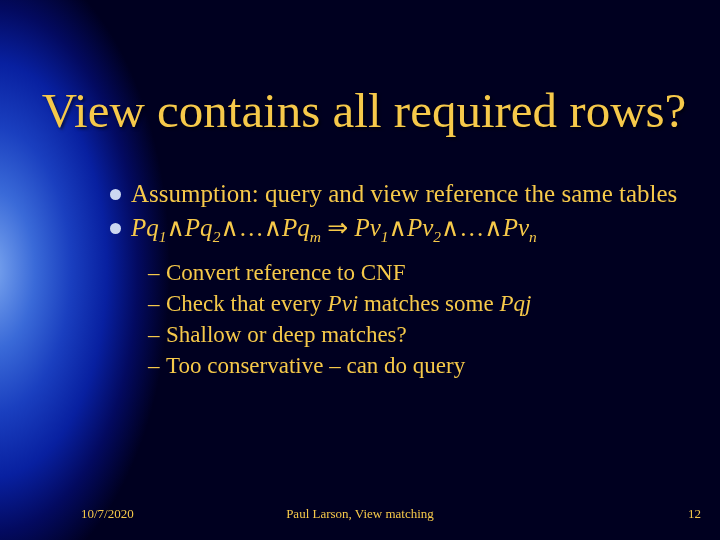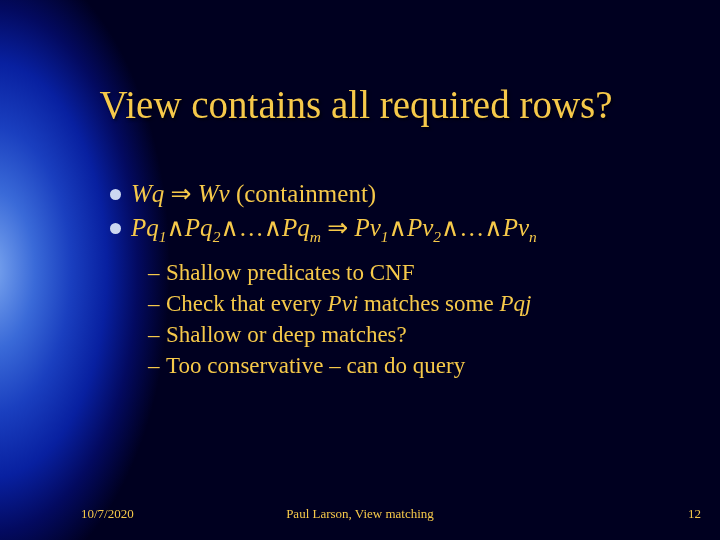--- a/index.html
+++ b/index.html
@@ -13,25 +13,25 @@
         #1a3fbf 45%,
         #0820a0 65%,
         #030a60 82%,
         #000020 100%);
     background-color: #000020;
     position: relative;
   }
   .title {
     position: absolute;
     top: 82px;
-    left: 4px;
+    left: 12px;
     width: 704px;
     text-align: center;
     color: #f6c94a;
-    font-size: 39px;
+    font-size: 49px;
     text-shadow: 2px 2px 3px rgba(0,0,0,0.55);
     font-weight: 400;
   }
   .content {
     position: absolute;
     top: 178px;
     left: 110px;
     width: 580px;
     color: #f6c94a;
     font-size: 25px;
@@ -71,39 +71,39 @@
   .f-center { position: absolute; left: 0; width: 720px; text-align: center; bottom: 0; }
   .f-page { position: absolute; right: 19px; bottom: 0; }
 </style>
 </head>
 <body>
 
 <div class="title">View contains all required rows?</div>
 
 <div class="content">
 
-
   <div class="b1 bullet-row">
     <div class="disc"></div>
     <div class="b1-text">
-      <span class="ital">Wq</span><span> ⇒ </span><span class="ital">Wv</span><span>  (containment)</span>
+      <span>Assumption:</span><span> query and view reference the same tables</span>
     </div>
   </div>
+
 
   <div class="b1 bullet-row">
     <div class="disc"></div>
     <div class="b1-text">
       <span class="ital">Pq</span><span class="sub1">1</span><span>∧</span><span class="ital">Pq</span><span class="sub1">2</span><span>∧</span><span>…</span><span>∧</span><span class="ital">Pq</span><span class="sub1">m</span><span> ⇒ </span><span class="ital">Pv</span><span class="sub1">1</span><span>∧</span><span class="ital">Pv</span><span class="sub1">2</span><span>∧</span><span>…</span><span>∧</span><span class="ital">Pv</span><span class="sub1">n</span>
     </div>
   </div>
 
   <div class="sublist">
     <div class="sub-row">
       <div class="dash">–</div>
-      <div class="sub-text">Shallow predicates to CNF</div>
+      <div class="sub-text">Convert reference to CNF</div>
     </div>
     <div class="sub-row">
       <div class="dash">–</div>
       <div class="sub-text">Check that every <span class="ital">Pvi</span> matches some <span class="ital">Pqj</span></div>
     </div>
     <div class="sub-row">
       <div class="dash">–</div>
       <div class="sub-text">Shallow or deep matches?</div>
     </div>
     <div class="sub-row">

